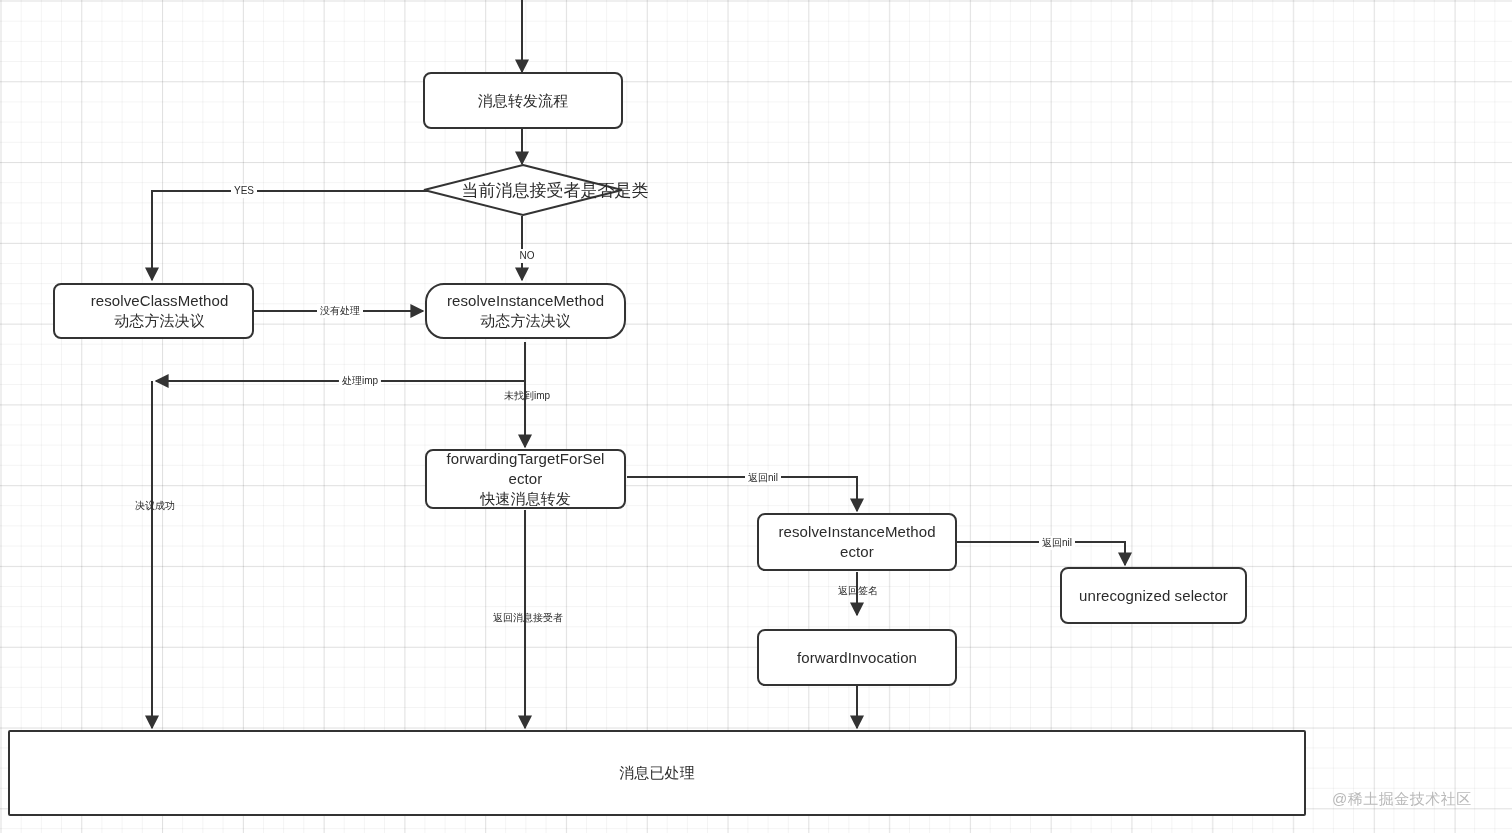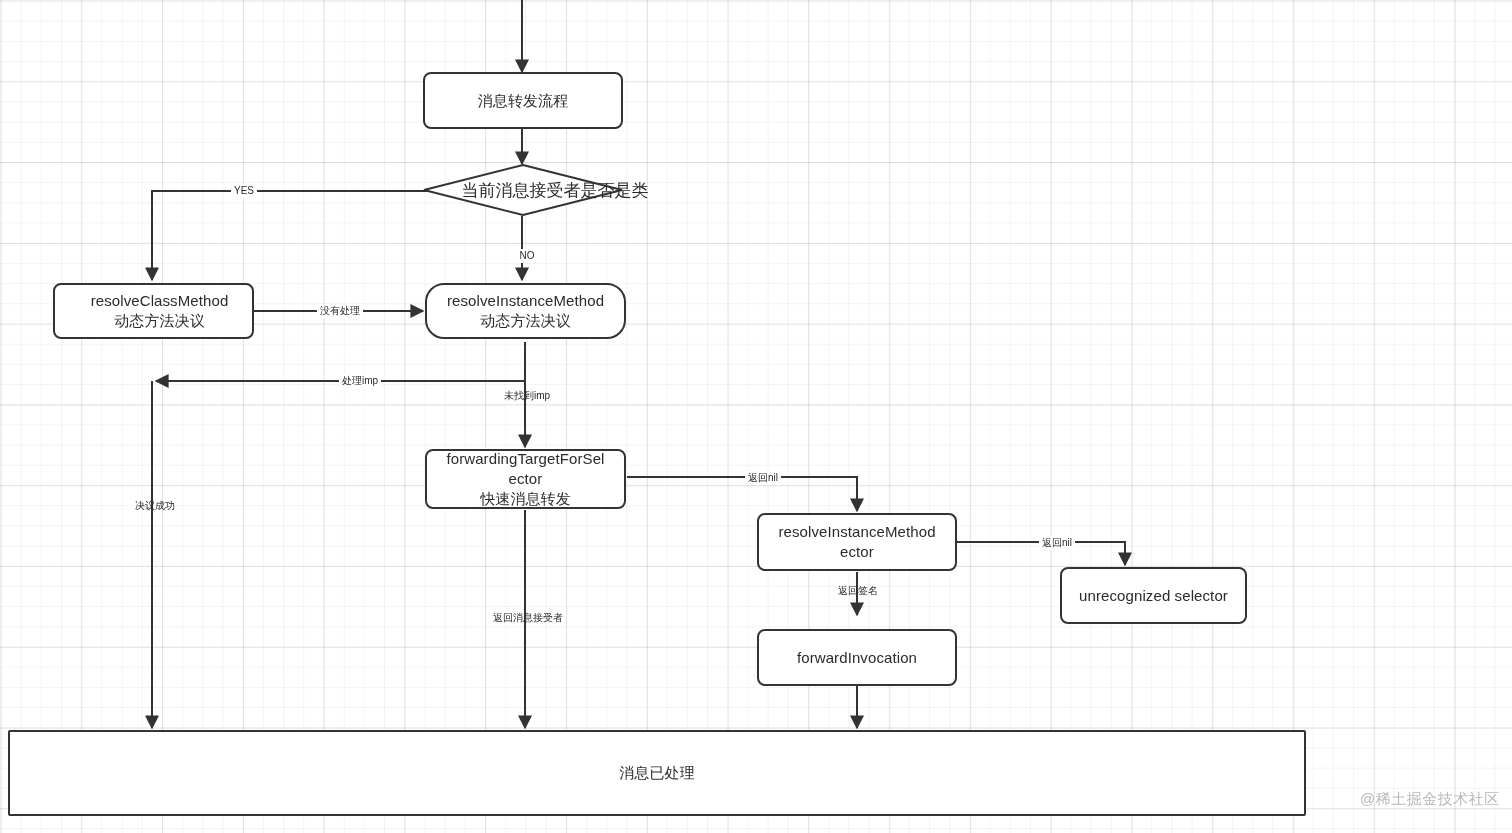--- a/index.html
+++ b/index.html
@@ -164,15 +164,15 @@
   <div class="edge-label" style="left:527px; top:248px;margin-top:8px;">NO</div>
   <div class="edge-label" style="left:340px; top:311px;">没有处理</div>
   <div class="edge-label" style="left:360px; top:381px;text-align:center;">处理imp</div>
   <div class="edge-label nobg" style="left:527px; top:396px;">未找到imp</div>
   <div class="edge-label nobg" style="left:155px; top:506px;">决议成功</div>
   <div class="edge-label nobg" style="left:528px; top:618px;">返回消息接受者</div>
   <div class="edge-label" style="left:763px; top:478px;">返回nil</div>
   <div class="edge-label" style="left:1057px; top:543px;">返回nil</div>
   <div class="edge-label nobg" style="left:858px; top:591px;">返回签名</div>
 
-  <div class="watermark" style="left:1332px; top:790px;margin-left:28px;">@稀土掘金技术社区</div>
+  <div class="watermark" style="left:1332px; top:790px;">@稀土掘金技术社区</div>
 
 </div>
 
 </body></html>

